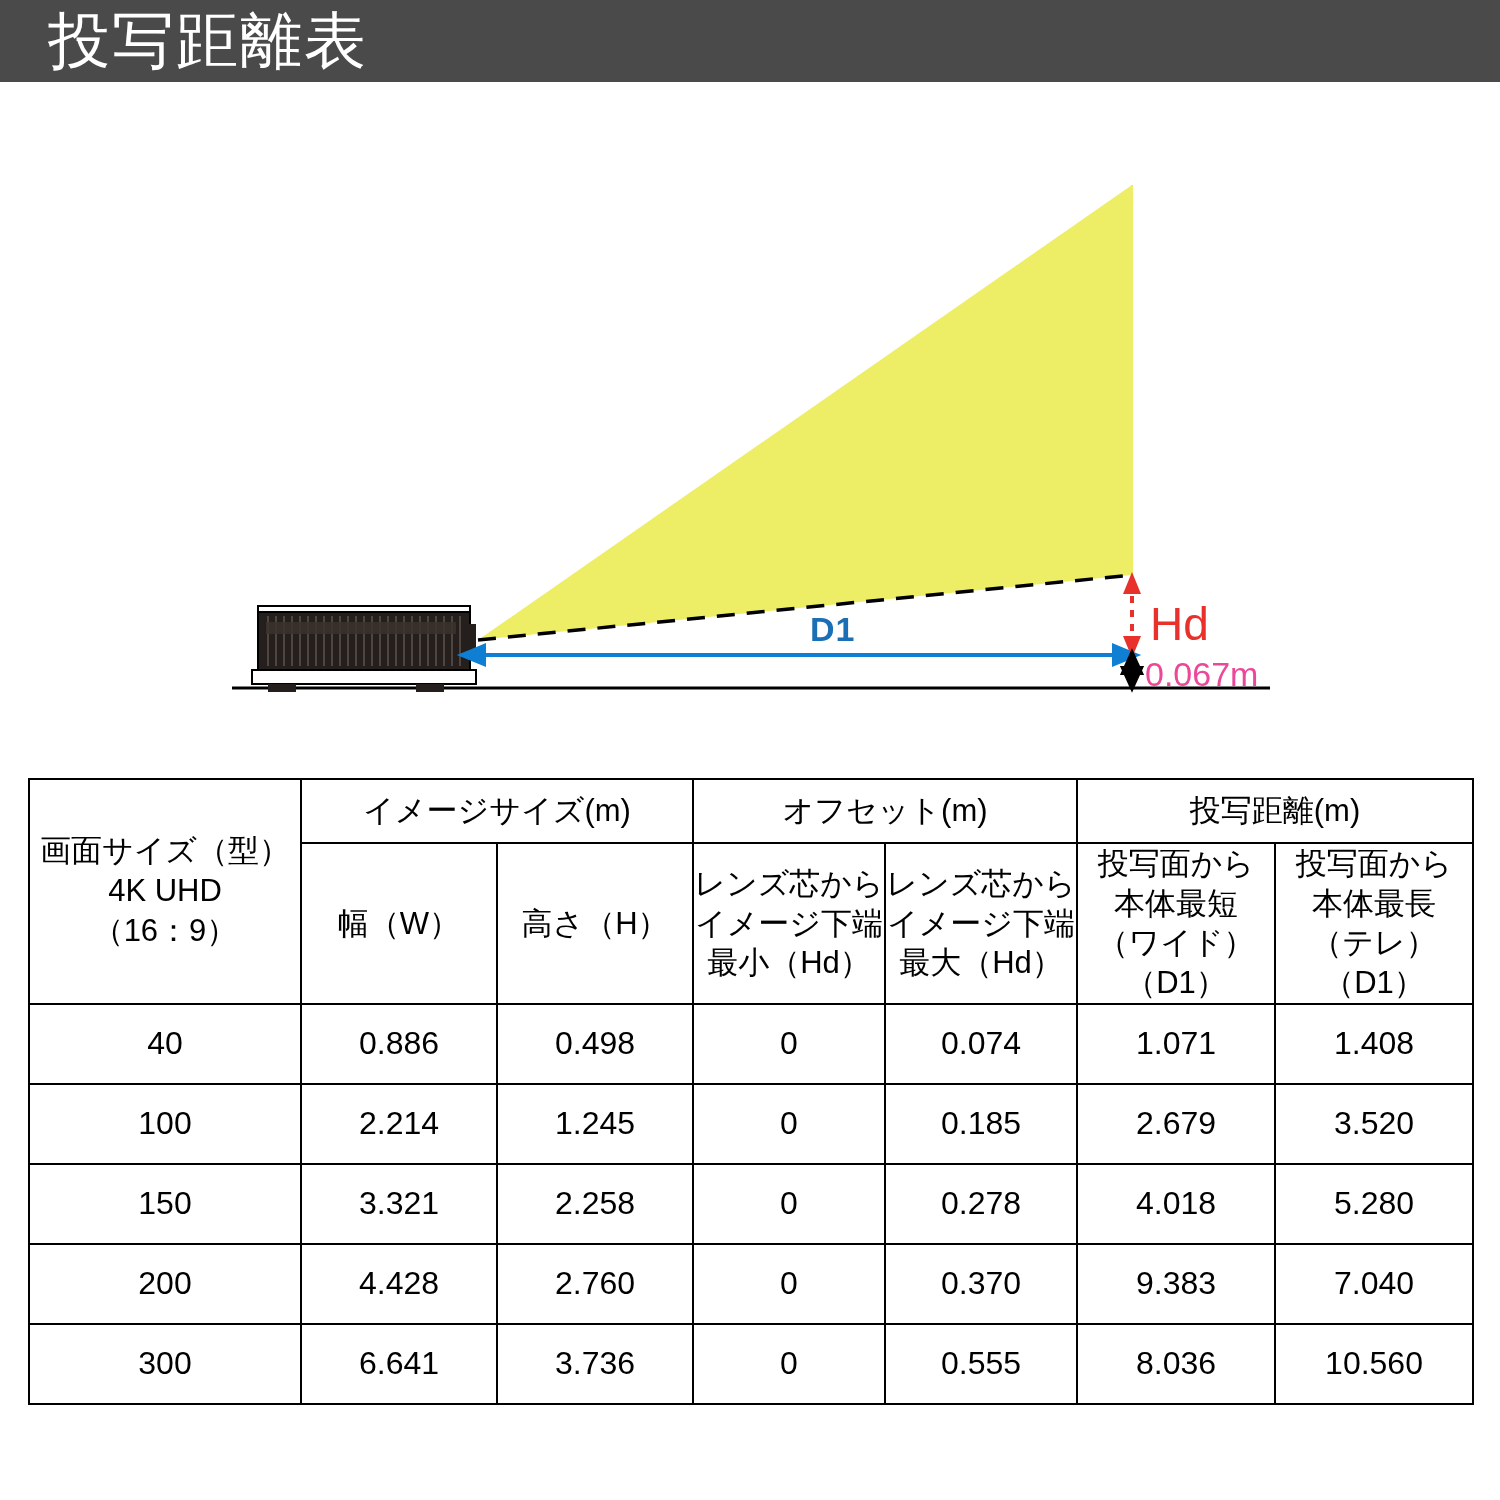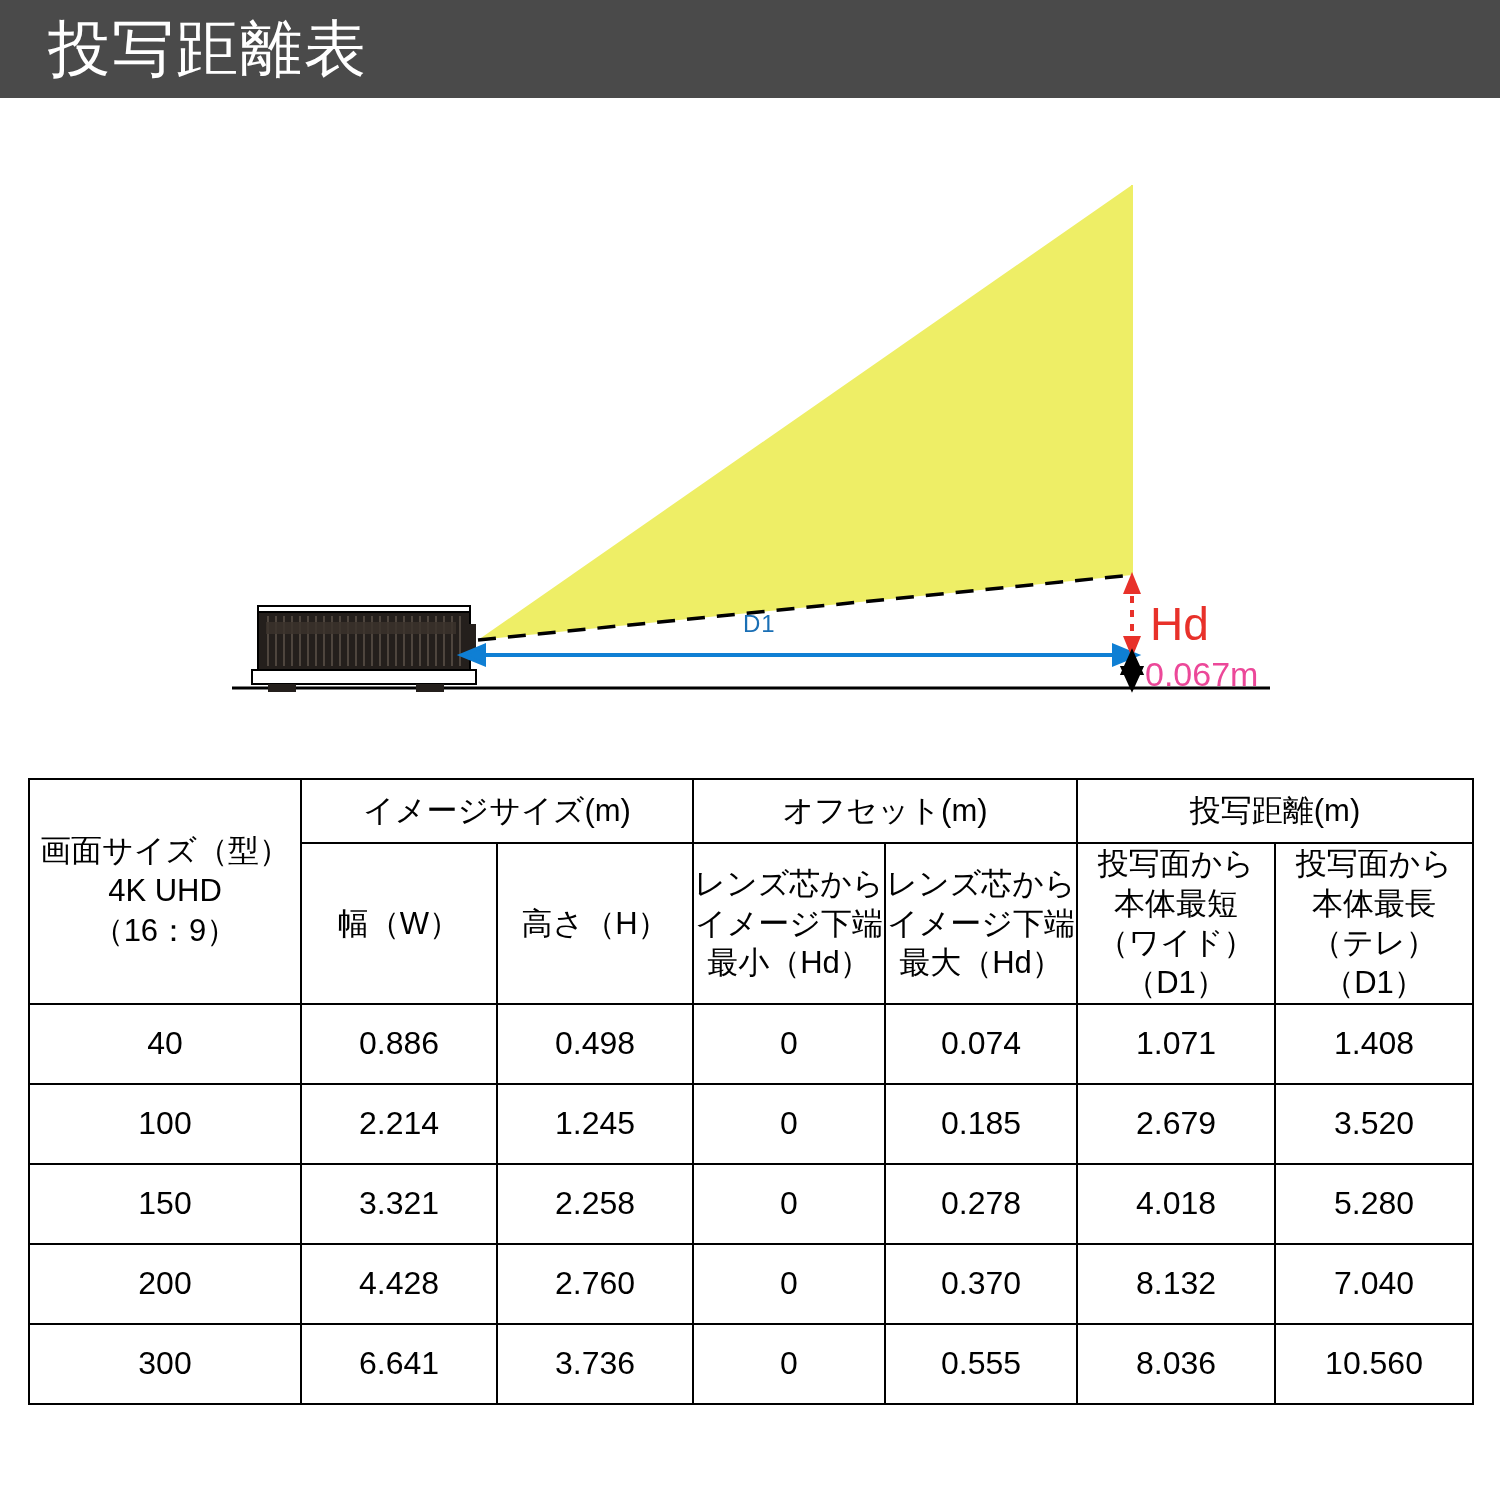--- a/index.html
+++ b/index.html
@@ -14,21 +14,21 @@
     color: #000000;
     overflow: hidden;
   }
 
   
   .header {
     position: absolute;
     left: 0;
     top: 0;
     width: 1500px;
-    height: 98px;
+    height: 82px;
     background: #4a4a4a;
     display: flex;
     align-items: center;
   }
   .header-title {
     color: #ffffff;
     font-size: 62px;
     letter-spacing: 2px;
     padding-left: 48px;
     font-weight: 400;
@@ -41,25 +41,26 @@
     left: 0;
     top: 110px;
     width: 1500px;
     height: 660px;
   }
   .diagram svg {
     display: block;
   }
   .label-d1 {
     position: absolute;
-    left: 743px;
+    left: 810px;
     top: 500px;
-    font-size: 24px;
+    font-size: 34px;
     color: #1a6fb5;
     letter-spacing: 1px;
+    font-weight: bold;
   }
   .label-hd {
     position: absolute;
     left: 1150px;
     top: 487px;
     font-size: 46px;
     color: #e8312a;
   }
   .label-drop {
     position: absolute;
@@ -261,21 +262,21 @@
         <td class="data">0.278</td>
         <td class="data">4.018</td>
         <td class="data">5.280</td>
       </tr>
       <tr>
         <td class="data">200</td>
         <td class="data">4.428</td>
         <td class="data">2.760</td>
         <td class="data">0</td>
         <td class="data">0.370</td>
-        <td class="data">8.132</td>
+        <td class="data">9.383</td>
         <td class="data">7.040</td>
       </tr>
       <tr>
         <td class="data">300</td>
         <td class="data">6.641</td>
         <td class="data">3.736</td>
         <td class="data">0</td>
         <td class="data">0.555</td>
         <td class="data">8.036</td>
         <td class="data">10.560</td>

